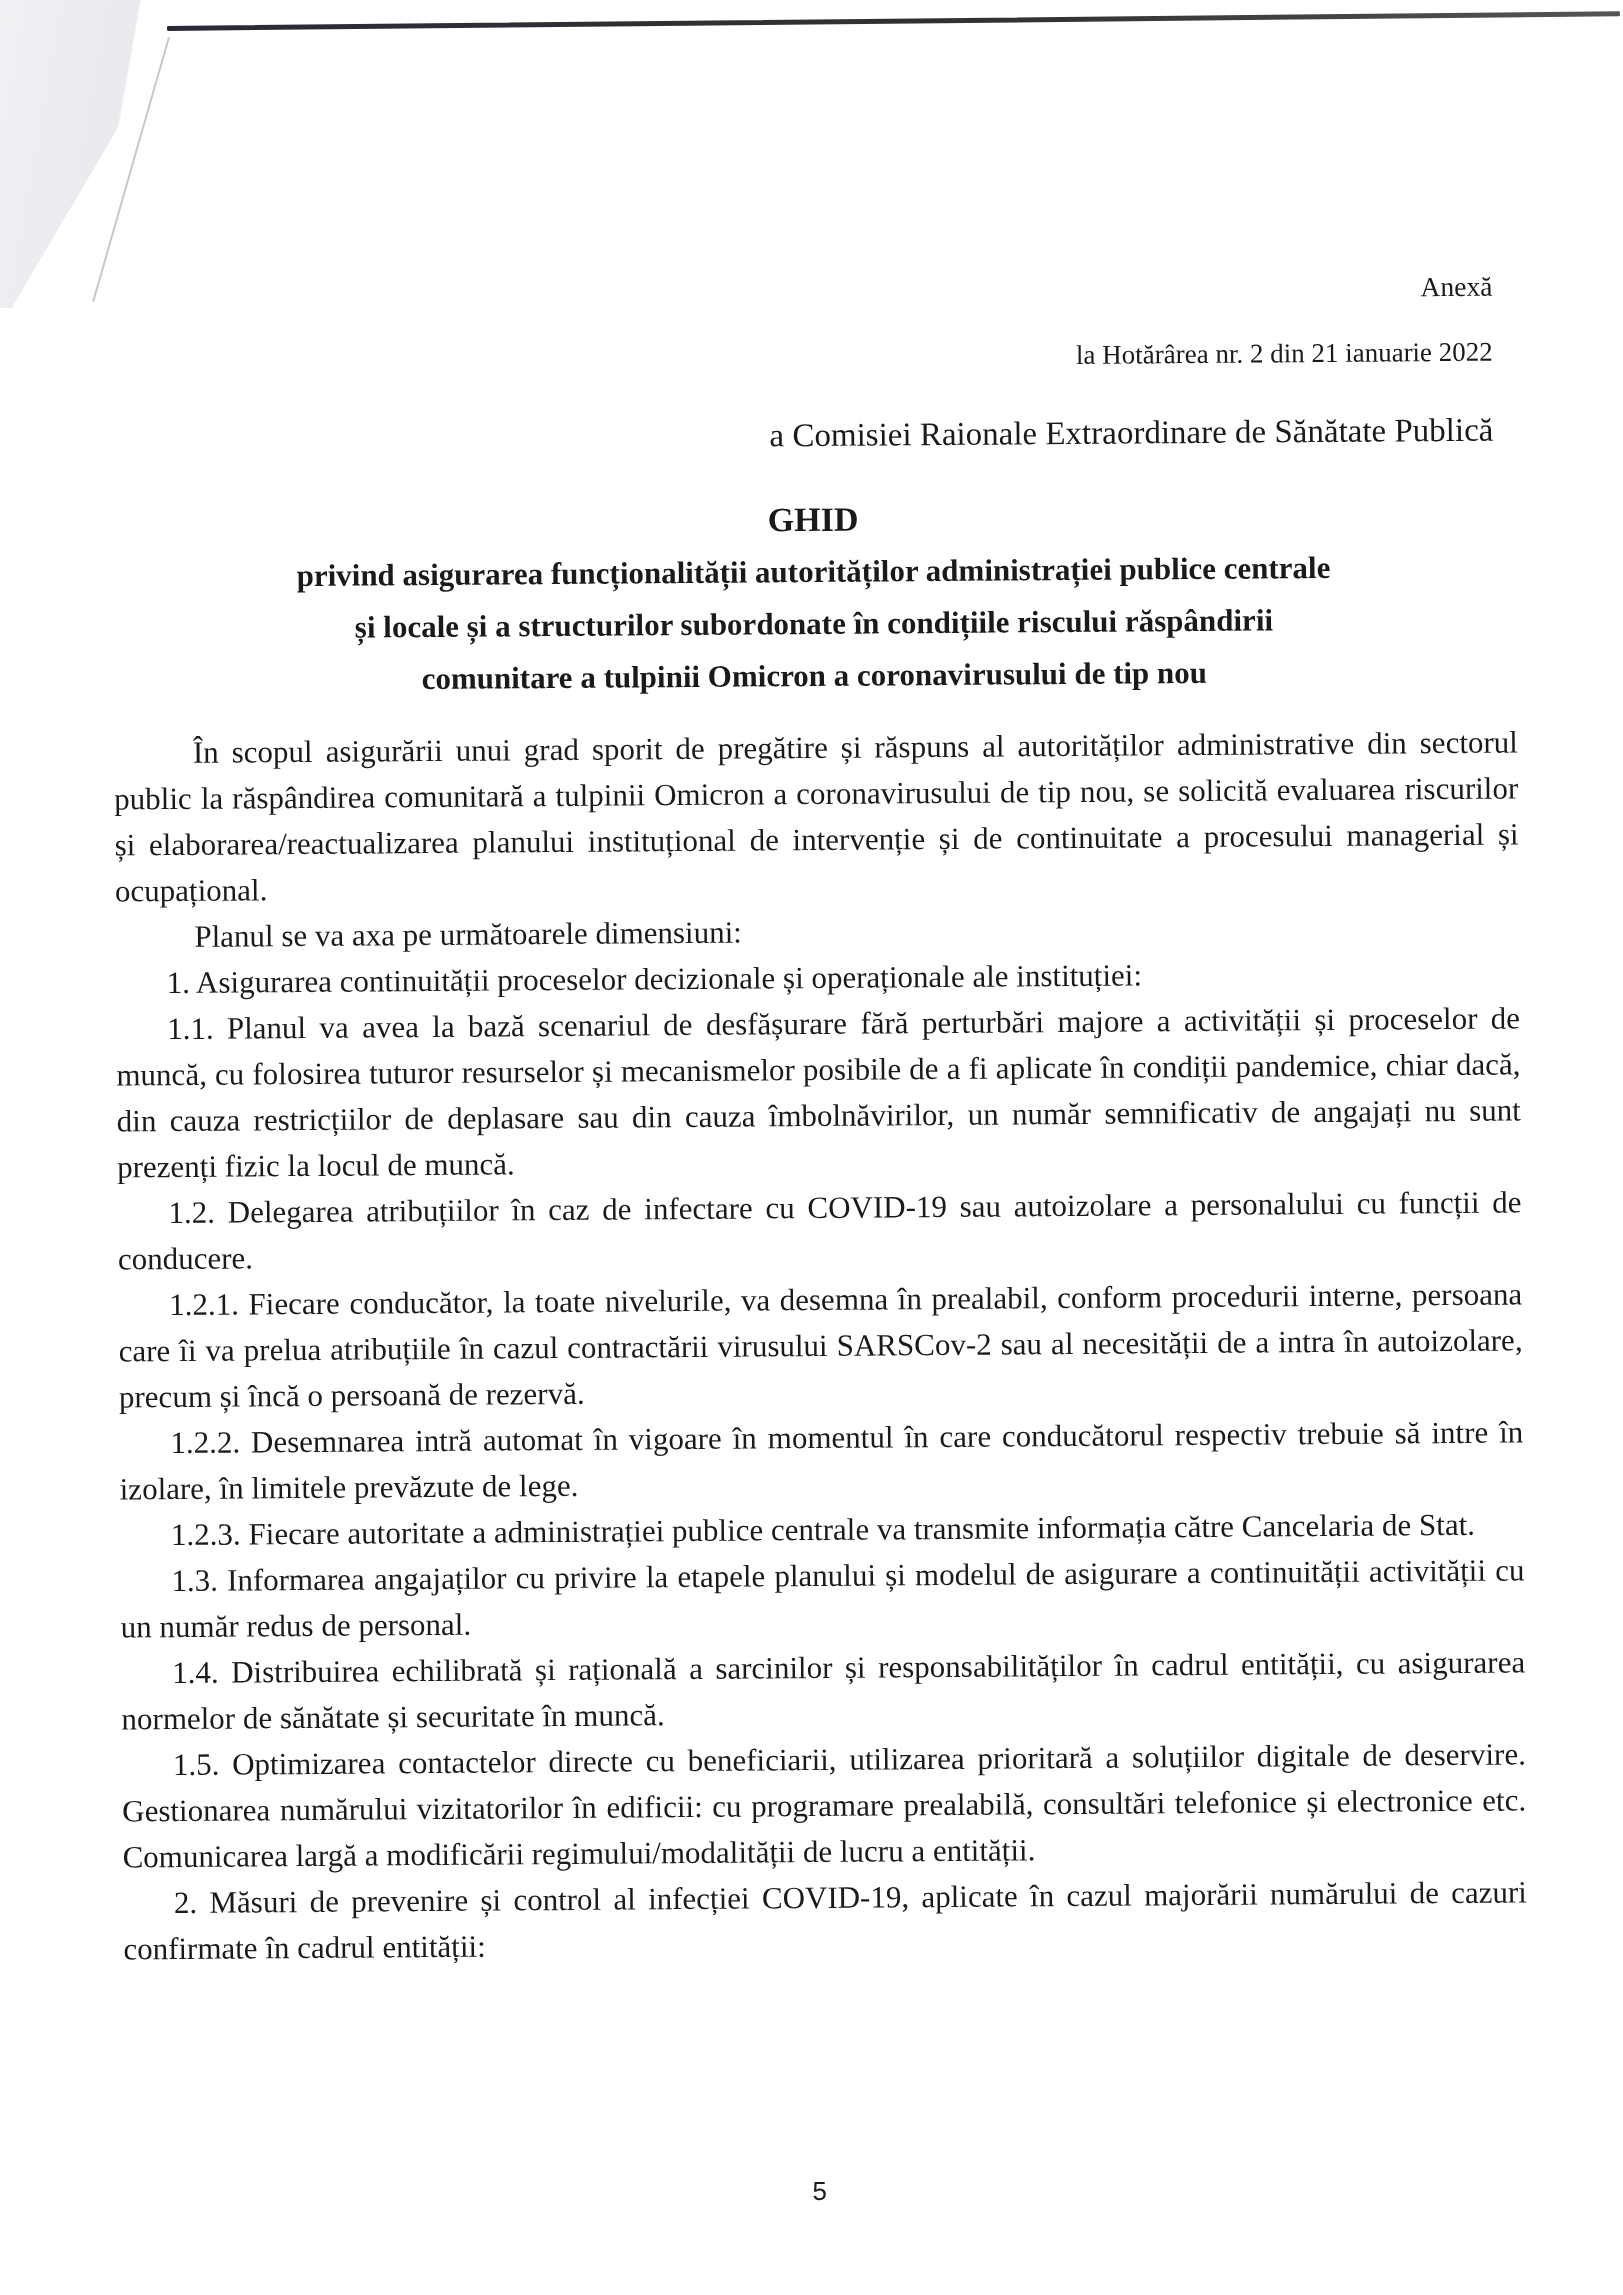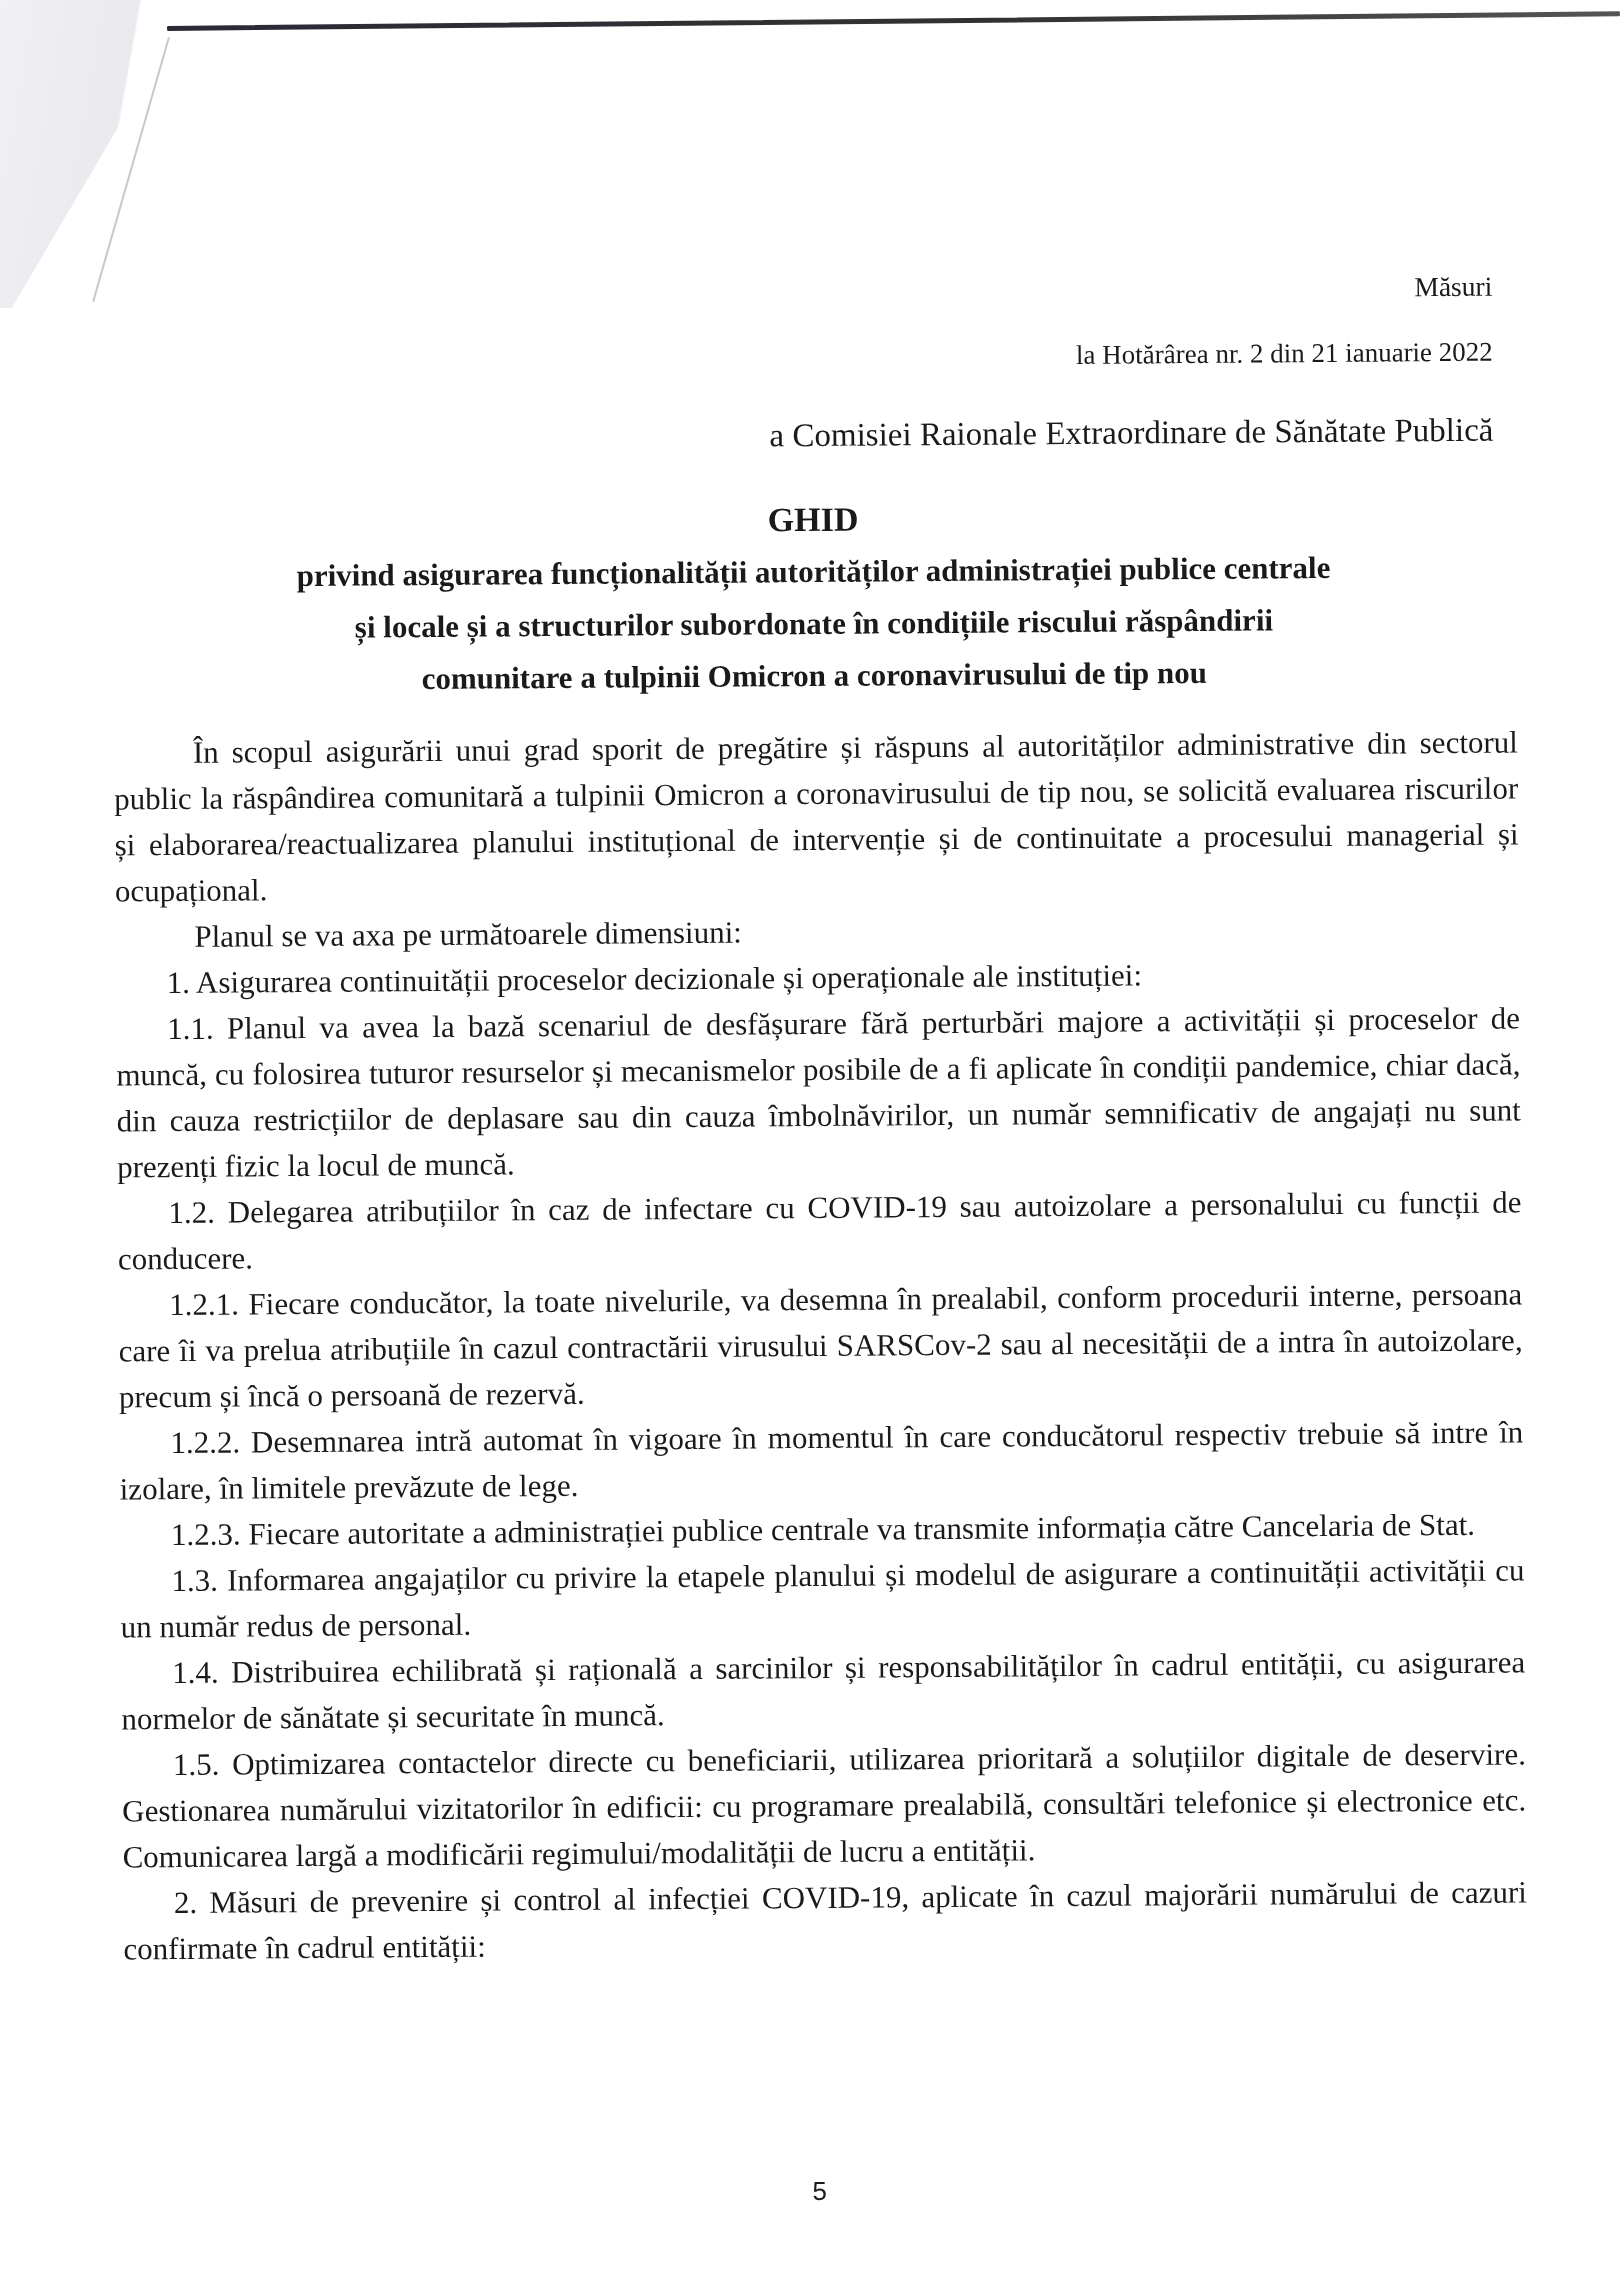--- a/index.html
+++ b/index.html
@@ -106,21 +106,21 @@
   </style>
 </head>
 <body>
 
 <div class="scan-edge-left"></div>
 <div class="scan-edge-line"></div>
 <div class="scan-edge-top"></div>
 
 <div class="page">
 
-  <div class="header-right annex-label">Măsuri</div>
+  <div class="header-right annex-label">Anexă</div>
   <div class="header-right decision-ref">la Hotărârea nr. 2 din 21 ianuarie 2022</div>
   <div class="header-right commission">a Comisiei Raionale Extraordinare de Sănătate Publică</div>
 
   <div class="title-block">
     <span class="ghid">GHID</span>
     <span class="subtitle">privind asigurarea funcționalității autorităților administrației publice centrale</span>
     <span class="subtitle">și locale și a structurilor subordonate în condițiile riscului răspândirii</span>
     <span class="subtitle">comunitare a tulpinii Omicron a coronavirusului de tip nou</span>
   </div>
 

